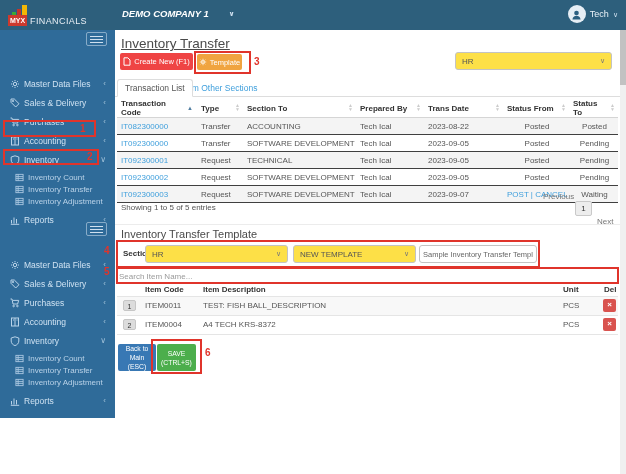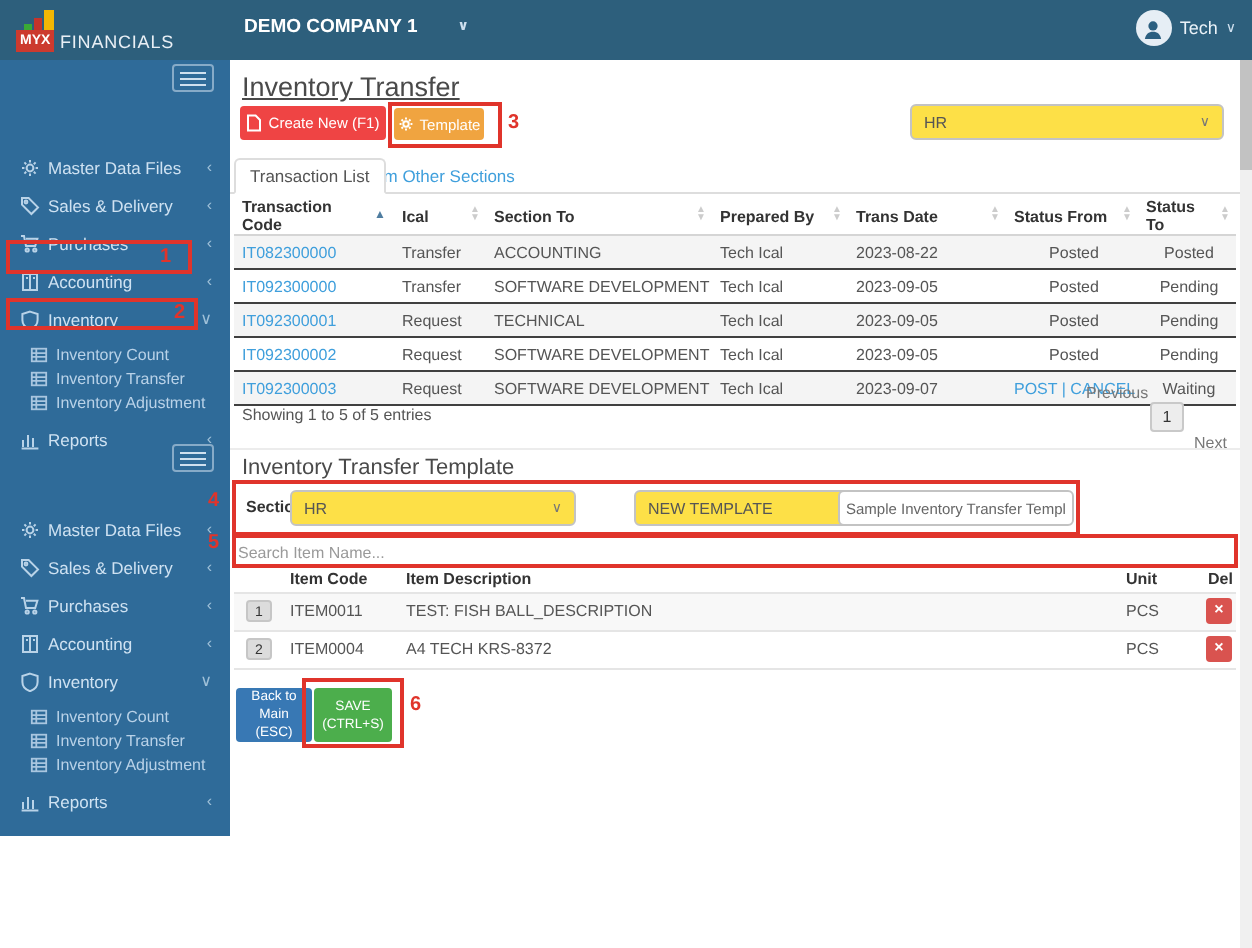--- a/index.html
+++ b/index.html
@@ -6,21 +6,21 @@
   html,body { width:626px; height:474px; overflow:hidden; }
   body { font-family: "Liberation Sans","DejaVu Sans",sans-serif; background:#fff; }
   .screen { position:relative; width:626px; height:474px; background:#fff; overflow:hidden; }
 
   
   .navbar { position:absolute; left:0; top:0; width:626px; height:30px; background:#2d5f7c; }
   .logo { position:absolute; left:8px; top:3px; width:106px; height:25px; cursor:pointer; }
   .logo .bars { position:absolute; left:4px; top:1px; }
   .logo .chip { position:absolute; left:0; top:12px; height:11px; line-height:11px; background:#cc3a2e; color:#fff; font-size:7px; font-weight:bold; padding:0 2px; }
   .logo .fin { position:absolute; left:22px; top:13px; font-size:9px; letter-spacing:.4px; color:#e9eff5; }
-  .company { position:absolute; left:122px; top:8px; color:#fff; font-size:9.5px; font-weight:bold; display:flex; align-items:center; gap:20px; cursor:pointer; }
+  .company { position:absolute; left:122px; top:8px; color:#fff; font-size:9.5px; font-weight:bold; display:flex; align-items:center; gap:20px; cursor:pointer;font-style:italic; }
   .userbox { position:absolute; right:8px; top:5px; display:flex; align-items:center; gap:4px; color:#eaf2f8; font-size:9px; cursor:pointer; }
   .avatar { width:18px; height:18px; border-radius:50%; background:#e6eef5; display:flex; align-items:center; justify-content:center; }
   .chev { color:#cfe0ef; font-size:7px; line-height:7px; }
 
   
   .sidebar { position:absolute; left:0; top:30px; width:115px; height:388px; background:#2f6b99; }
   .hamb { position:absolute; width:21px; height:14px; border:1px solid rgba(207,224,239,.55); border-radius:2px; padding-top:1px; cursor:pointer; }
   .hamb i { display:block; height:1px; background:#cfe0ef; margin:2px 3px 0 3px; }
   .sitem { position:absolute; left:0; width:115px; height:15px; display:flex; align-items:center; color:#cfe2f2; font-size:8.5px; cursor:pointer; }
   .sitem .sicon { width:10px; margin-left:10px; margin-right:4px; display:flex; }
@@ -57,21 +57,21 @@
   .summary { position:absolute; left:121px; top:203px; font-size:8px; color:#555; }
   .pgprev { position:absolute; left:543px; top:192px; font-size:8px; color:#777; cursor:pointer; }
   .pgnum { position:absolute; left:575px; top:201px; width:17px; height:15px; background:#ededed; border:1px solid #c9c9c9; border-radius:2px; font-size:8px; color:#333; display:flex; align-items:center; justify-content:center; cursor:pointer; }
   .pgnext { position:absolute; left:597px; top:217px; font-size:8px; color:#777; cursor:pointer; }
   .divline { position:absolute; left:115px; top:224px; width:505px; border-top:1px solid #ececec; }
 
   
   .h2 { position:absolute; left:121px; top:228px; font-size:11px; color:#4a4a4a; }
   .seclabel { position:absolute; left:123px; top:249px; font-size:8px; font-weight:bold; color:#333; }
   .sel-hr-b   { left:145px; top:245px; width:143px; height:18px; }
-  .sel-tpl-b  { left:293px; top:245px; width:123px; height:18px;margin-left:24px; }
+  .sel-tpl-b  { left:293px; top:245px; width:123px; height:18px; }
   .inp-name { position:absolute; left:419px; top:245px; width:118px; height:18px; border:1px solid #c3c3c3; border-radius:3px; font-size:7.5px; color:#666; padding:0 3px; font-family:inherit; }
   .inp-search { position:absolute; left:119px; top:270px; width:496px; height:12px; border:none; outline:none; font-size:8px; color:#555; font-family:inherit; }
   .inp-search::placeholder { color:#9a9a9a; }
 
   .ittable { position:absolute; left:117px; top:284px; width:501px; font-size:8px; color:#555; }
   .ittable th { font-weight:bold; color:#333; text-align:left; height:12px; padding:0 0 0 4px; }
   .ittable td { height:19px; padding:0 0 0 4px; border-bottom:1px solid #e5e5e5; overflow:hidden; white-space:nowrap; }
   .ittable tr.odd td { background:#f8f8f8; border-top:1px solid #e5e5e5; }
   .numbadge { display:inline-block; width:13px; height:11px; line-height:11px; text-align:center; background:#dcdcdc; border:1px solid #c6c6c6; border-radius:2px; font-size:7px; color:#333; margin-left:2px; }
   .delbtn { width:13px; height:13px; background:#d9534f; border-radius:2px; color:#fff; font-size:8px; line-height:12px; text-align:center; font-weight:bold; cursor:pointer; }
@@ -341,21 +341,21 @@
         <col style="width:46px">
         <col style="width:113px">
         <col style="width:68px">
         <col style="width:79px">
         <col style="width:66px">
         <col style="width:49px">
       </colgroup>
     <thead>
       <tr>
         <th><span>Transaction Code</span><span class="sort-asc">▲</span></th>
-        <th><span>Ical</span><span class="sort-both">▲<br>▼</span></th>
+        <th><span>Type</span><span class="sort-both">▲<br>▼</span></th>
         <th><span>Section To</span><span class="sort-both">▲<br>▼</span></th>
         <th><span>Prepared By</span><span class="sort-both">▲<br>▼</span></th>
         <th><span>Trans Date</span><span class="sort-both">▲<br>▼</span></th>
         <th><span>Status From</span><span class="sort-both">▲<br>▼</span></th>
         <th><span>Status To</span><span class="sort-both">▲<br>▼</span></th>
       </tr>
     </thead>
     <tbody>
       <tr class="odd">
         <td><span class="link">IT082300000</span></td>

